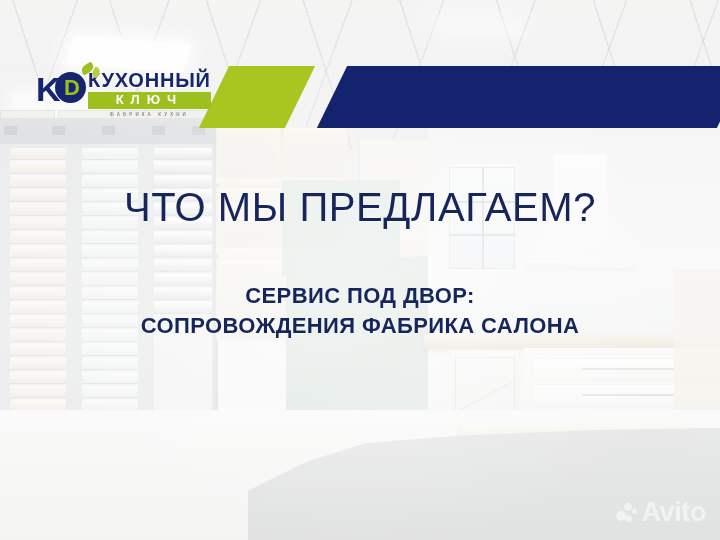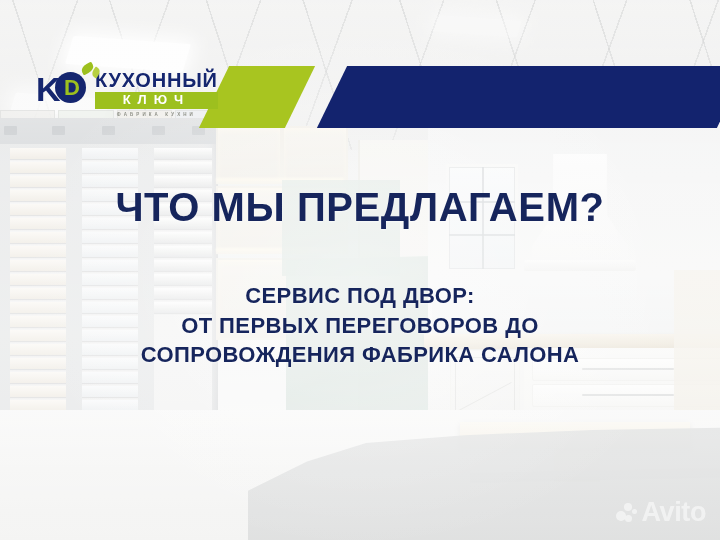--- a/index.html
+++ b/index.html
@@ -408,21 +408,21 @@
     background: #9dc01e;
     border-radius: 60% 12% 60% 12%;
     transform: rotate(-28deg);
   }
   .logo-leaf.two {
     right: -13px; top: -1px;
     width: 10px; height: 7px;
     transform: rotate(-58deg);
     background: #b7d040;
   }
-  .logo-text { margin-left: 7px; }
+  .logo-text { }
   .logo-line1 {
     font-size: 20px;
     font-weight: 700;
     color: #15266f;
     letter-spacing: .8px;
     line-height: 1;
     white-space: nowrap;
     text-shadow: 0 1px 0 rgba(255,255,255,.8);
   }
   .logo-line2 {
@@ -465,21 +465,21 @@
   
   .copy {
     position: absolute;
     left: 0; right: 0;
     top: 186px;
     text-align: center;
     pointer-events: none;
   }
   .headline {
     font-size: 40px;
-    font-weight: 700;
+    font-weight: 400;
     color: #16255c;
     letter-spacing: .6px;
     line-height: 1.08;
     margin: 0;
     text-shadow: 0 1px 2px rgba(255,255,255,.55);
   }
   .subhead {
     margin: 52px 0 0;
     font-size: 22px;
     font-weight: 700;
@@ -683,21 +683,20 @@
         <div class="logo-line2">КЛЮЧ</div>
         <div class="logo-line3">ФАБРИКА КУХНИ</div>
       </div>
     </div>
   </div>
 
   <div class="copy">
     <h1 class="headline">ЧТО МЫ ПРЕДЛАГАЕМ?</h1>
     <div class="subhead">
       <span class="ln">СЕРВИС ПОД ДВОР:</span>
-      <span class="ln">ОТ ПЕРВЫХ ПЕРЕГОВОРОВ ДО</span>
       <span class="ln">СОПРОВОЖДЕНИЯ ФАБРИКА САЛОНА</span>
     </div>
   </div>
 
   <div class="avito">
     <div class="avito-dots">
       <i></i>
       <i></i>
       <i></i>
       <i></i>

